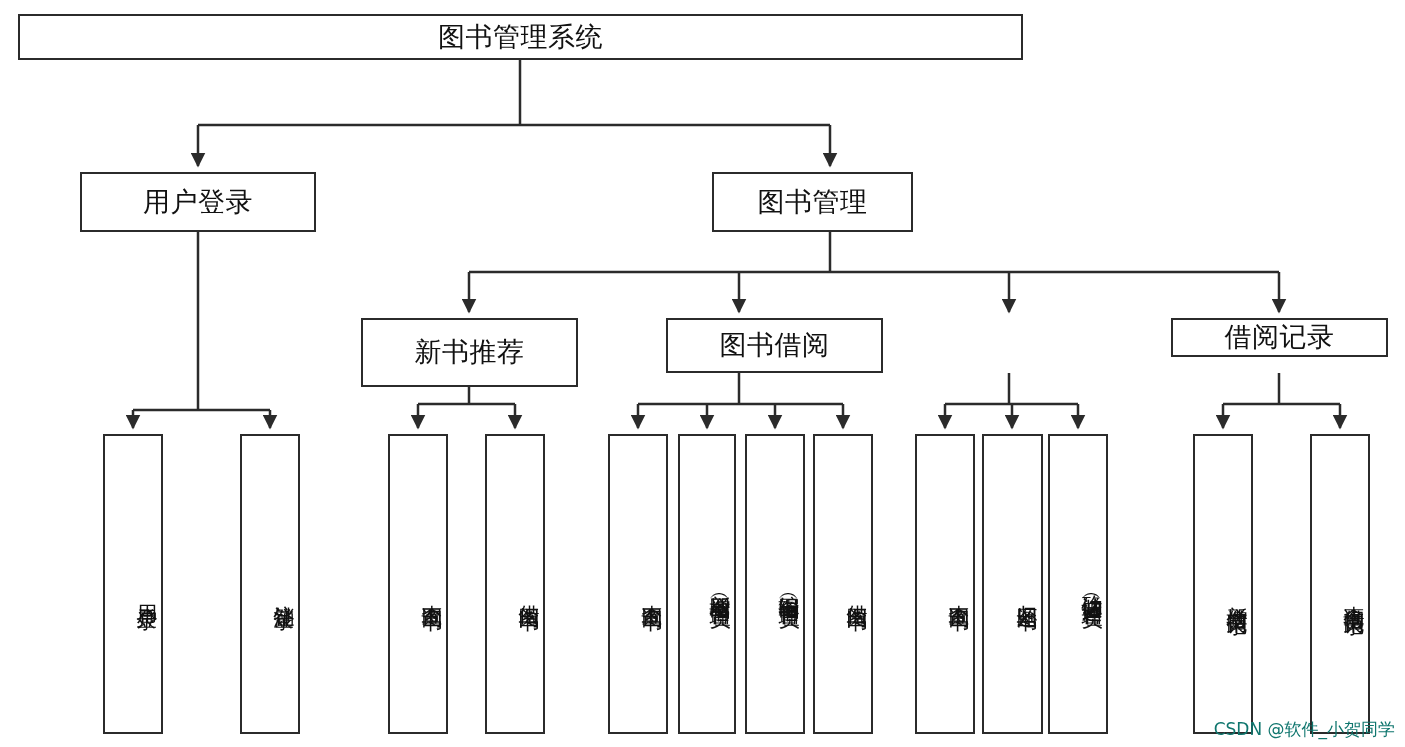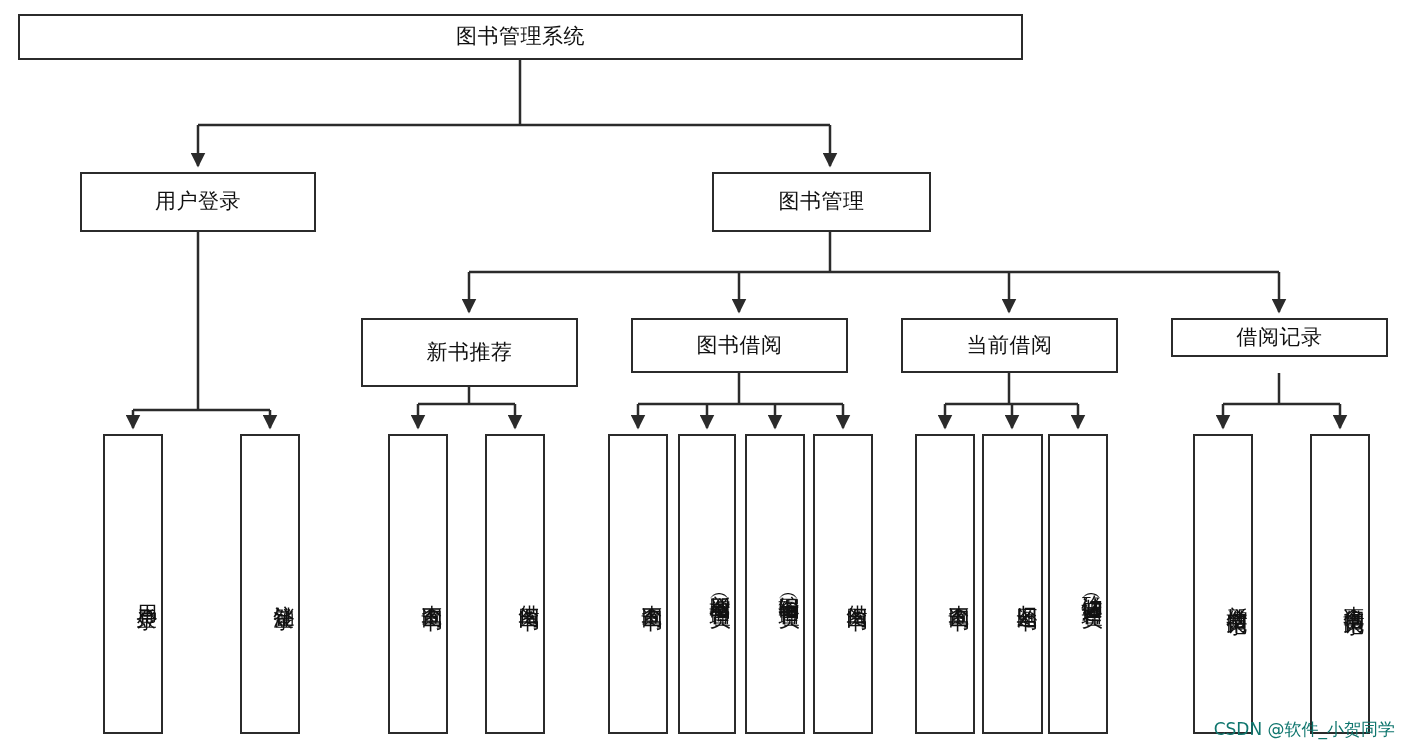--- a/index.html
+++ b/index.html
@@ -30,21 +30,21 @@
     box-sizing: border-box;
     background: #ffffff;
     border: 2px solid #2b2b2b;
     display: flex;
     align-items: center;
     justify-content: center;
     color: #111111;
     z-index: 3;
   }
   .node.horiz {
-    font-size: 21px;
+    font-size: 27px;
     letter-spacing: 0.5px;
     line-height: 1.2;
   }
   .node.vert {
     writing-mode: vertical-rl;
     text-orientation: upright;
     font-size: 21px;
     letter-spacing: 2px;
     align-items: flex-start;
     justify-content: center;
@@ -137,32 +137,29 @@
     </g>
   </svg>
 
   <div class="node horiz" style="left:18px; top:14px; width:1005px; height:46px;">
     <span>图书管理系统</span>
   </div>
 
   <div class="node horiz" style="left:80px; top:172px; width:236px; height:60px;">
     <span>用户登录</span>
   </div>
-  <div class="node horiz" style="left:712px; top:172px; width:219px; height:60px;">
+  <div class="node horiz" style="left:712px; top:172px; width:201px; height:60px;">
     <span>图书管理</span>
   </div>
 
   <div class="node horiz" style="left:361px; top:318px; width:217px; height:69px;">
     <span>新书推荐</span>
   </div>
-  <div class="node horiz" style="left:631px; top:318px; width:217px; height:55px;">
+  <div class="node horiz" style="left:666px; top:318px; width:217px; height:55px;">
     <span>图书借阅</span>
-  </div>
-  <div class="node horiz" style="left:901px; top:318px; width:217px; height:55px;">
-    <span>当前借阅</span>
   </div>
   <div class="node horiz" style="left:1171px; top:318px; width:217px; height:39px;">
     <span>借阅记录</span>
   </div>
 
   <div class="node vert" style="left:103px; top:434px; width:60px; height:300px;">
     <span class="vlabel">用户登录</span>
   </div>
   <div class="node vert" style="left:240px; top:434px; width:60px; height:300px;">
     <span class="vlabel">注销登录</span>

